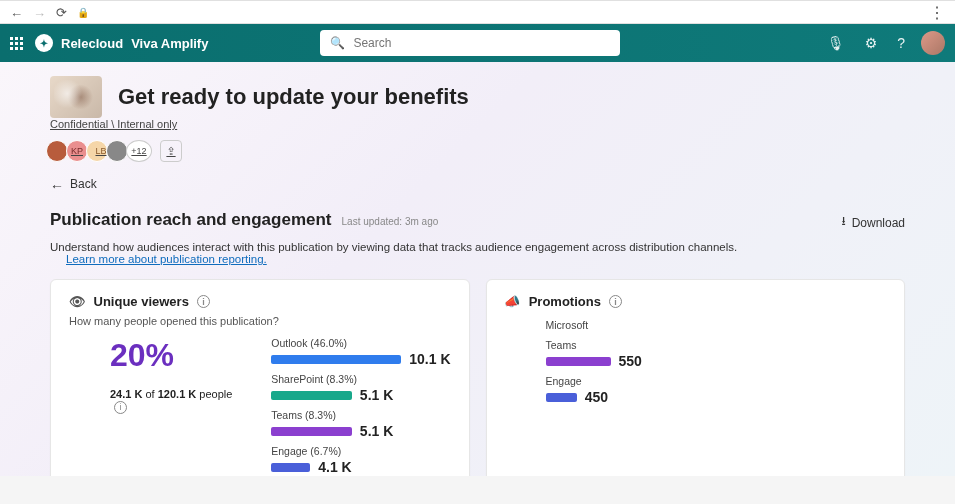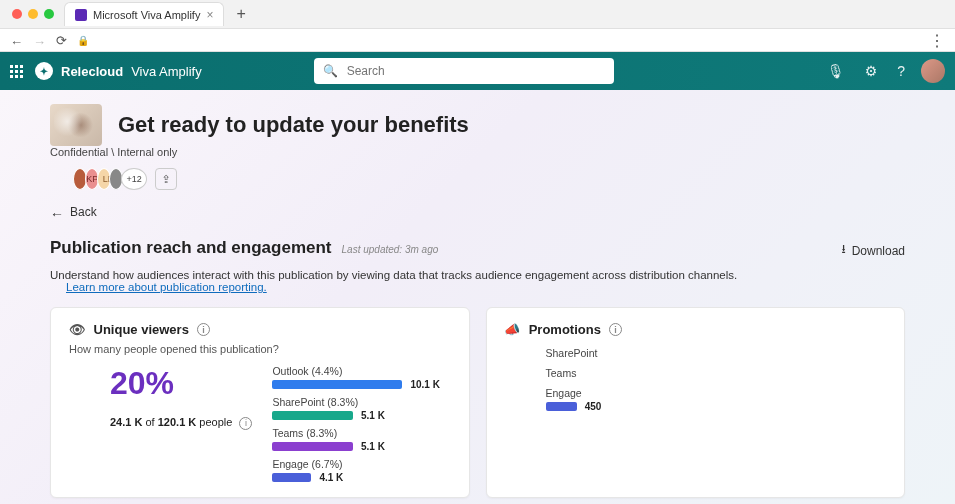--- a/index.html
+++ b/index.html
@@ -22,95 +22,82 @@
   .addrbar .sp { flex: 1; }
   .addrbar .menu { color: #555; font-size: 16px; }
 
   
   .suite { background: #0b6a6a; background: linear-gradient(90deg,#0a6e6e,#0f7a7a); height: 38px; display: flex; align-items: center; padding: 0 10px; gap: 12px; color: #fff; }
   .waffle { display: grid; grid-template-columns: repeat(3,3px); grid-template-rows: repeat(3,3px); gap: 2px; }
   .waffle span { background: #fff; width: 3px; height: 3px; }
   .brandlogo { background: #fff; color: #0a6e6e; width: 18px; height: 18px; border-radius: 50%; font-size: 10px; display:flex; align-items:center; justify-content:center; font-weight: bold;}
   .brand { font-size: 13px; display:flex; align-items:center; gap:8px;}
   .brand .b1 { font-weight: 600; }
-  .brand .b2 { font-weight: 400; }
+  .brand .b2 { font-weight: 700; }
   .search { flex: 0 0 300px; margin-left: 100px; background: #fff; height: 26px; border-radius: 4px; display: flex; align-items: center; padding: 0 10px; gap: 8px; }
   .search input { border: none; outline: none; font-size: 12px; flex: 1; color: #555; }
   .search .sicn { color: #888; font-size: 12px; }
   .suite .sp { flex: 1; }
   .suite .ricn { color: #fff; font-size: 14px; opacity: .9; padding: 0 4px; }
   .avatar { width: 24px; height: 24px; border-radius: 50%; background: linear-gradient(135deg,#d98,#a76); }
 
   
   .page { background: linear-gradient(135deg,#faf6fb 0%,#f2eef8 40%, #eef4f8 100%); height: calc(504px - 28px - 24px - 38px); overflow: hidden; padding: 14px 50px 0 50px; position: relative; }
 
   .hero { display: flex; align-items: flex-start; justify-content: space-between; flex-direction: column; }
   .hero-left { display: flex; align-items: center; gap: 16px; }
   .hero-img { width: 52px; height: 42px; border-radius: 4px; background: linear-gradient(135deg,#e8d9c9,#c9b8a8); position:relative; overflow:hidden;}
   .hero-img::after{content:"";position:absolute;inset:4px;background:radial-gradient(circle at 30% 40%, rgba(255,255,255,.6), transparent 40%), radial-gradient(circle at 60% 50%, rgba(120,80,60,.5), transparent 40%);}
   .hero-title { font-size: 22px; font-weight: 600; color: #222; }
-  .hero-right { font-size: 11px; color: #444; }
+  .hero-right { font-size: 11px; color: #444; text-decoration: underline; }
   .share-row { display: flex; align-items: center; gap: 2px; margin-top: 10px; justify-content: flex-end; }
-  .pill { width: 14px; height: 22px; border-radius: 50%; font-size: 9px; display:flex; align-items:center; justify-content:center; color:#fff; margin-left:-4px; border:1.5px solid #fff;}
+  .pill { width: 22px; height: 22px; border-radius: 50%; font-size: 9px; display:flex; align-items:center; justify-content:center; color:#fff; margin-left:-4px; border:1.5px solid #fff;}
   .pill.p1{background:#b85c3c;}
   .pill.p2{background:#ea8f8f;color:#7a2c2c;}
   .pill.p3{background:#f5d6a8;color:#8a5a2a;padding-left:8px;}
   .pill.p4{background:#888;}
   .pill.more{background:#fff;color:#444;border:1px solid #ccc;font-size:9px;width:26px;}
   .shareicn{width:22px;height:22px;border:1px solid #ccc;border-radius:4px;margin-left:6px;display:flex;align-items:center;justify-content:center;font-size:11px;color:#555;}
 
   .backrow { margin-top: 14px; font-size: 12px; color: #333; display:flex; align-items:center; gap:6px;}
   .backrow .arr{font-size:14px;}
 
   .section-head { display: flex; align-items: baseline; margin-top: 18px; gap: 10px; }
   .section-head h2 { font-size: 17px; font-weight: 600; color: #222; }
-  .section-head .upd { font-size: 10px; color: #888; font-style: italic; }
+  .section-head .upd { font-size: 10px; color: #888; }
   .section-head .sp { flex:1; }
   .dl { font-size: 12px; color: #333; display:flex; align-items:center; gap:6px;}
 
   .desc { font-size: 11.5px; color: #333; margin-top: 8px; }
   .desc a { color: #0f6cbd; text-decoration: underline; padding-left: 16px; }
 
   .cards { display: flex; gap: 16px; margin-top: 14px; }
   .card { flex: 1; background: #fff; border: 1px solid #e6e6e6; border-radius: 6px; padding: 14px 18px; box-shadow: 0 1px 2px rgba(0,0,0,0.04);}
   .card-h { display: flex; align-items: center; gap: 8px; font-size: 13px; font-weight: 600; color: #222; }
   .card-h .cicn { color: #555; font-size: 13px; }
   .info { width:13px;height:13px;border:1px solid #888;border-radius:50%;font-size:9px;display:inline-flex;align-items:center;justify-content:center;color:#888;}
   .card-sub { font-size: 11px; color: #555; margin-top: 6px; }
   .card-body { display: flex; gap: 20px; margin-top: 10px; align-items: flex-start; margin-left: 41px; }
   .big { font-size: 32px; font-weight: 600; color: #6b2fbf; }
   .stat { font-size: 11px; color: #222; margin-top: 14px; }
   .stat b { font-weight: 700; }
   .bars { flex: 1; display: flex; flex-direction: column; gap: 6px; font-size: 10.5px; color: #444; }
   .barrow .lbl { margin-bottom: 2px; }
   .barline { display:flex; align-items:center; gap:8px;}
   .bar { height: 9px; border-radius: 2px; }
-  .val { font-size: 10px; font-weight:700; color:#222; white-space:nowrap;}
+  .val { font-size: 14px; font-weight:700; color:#222; white-space:nowrap;}
   .c-outlook{background:#2f7ced;}
   .c-sp{background:#18a88b;}
   .c-teams{background:#8b3fcf;}
   .c-engage{background:#4a5fd9;}
 </style>
 </head>
 <body>
 
 <div class="chrome">
-  <div class="tabbar">
-    <div class="traffic">
-      <div class="dot red"></div>
-      <div class="dot yel"></div>
-      <div class="dot grn"></div>
-    </div>
-    <div class="tab">
-      <div class="fav"></div>
-      <span>Microsoft Viva Amplify</span>
-      <span class="x">×</span>
-    </div>
-    <div class="newtab">+</div>
-  </div>
   <div class="addrbar">
     <span class="icn">←</span>
     <span class="icn" style="opacity:.4">→</span>
     <span class="icn">⟳</span>
     <span class="icn" style="font-size:10px">🔒</span>
     <div class="sp"></div>
     <span class="menu">⋮</span>
   </div>
 </div>
 
@@ -194,21 +181,21 @@
       <div class="card-body">
         <div>
           <div class="big">20%</div>
           <div class="stat">
             <b>24.1 K</b> of <b>120.1 K</b> <span>people</span>
             <span class="info" style="margin-left:4px">i</span>
           </div>
         </div>
         <div class="bars" id="bars-0">
             <div class="barrow">
-              <div class="lbl">Outlook  (4.4%)</div>
+              <div class="lbl">Outlook  (46.0%)</div>
               <div class="barline">
                 <div class="bar c-outlook" style="width: 130px;"></div>
                 <div class="val">10.1 K</div>
               </div>
             </div>
             <div class="barrow">
               <div class="lbl">SharePoint  (8.3%)</div>
               <div class="barline">
                 <div class="bar c-sp" style="width: 80.6px;"></div>
                 <div class="val">5.1 K</div>
@@ -234,24 +221,28 @@
 
     <div class="card">
       <div class="card-h">
         <span class="cicn">📣</span>
         <span>Promotions</span>
         <span class="info">i</span>
       </div>
       <div class="card-body">
         <div class="bars" id="bars-1">
             <div class="barrow">
-              <div class="lbl">SharePoint</div>
+              <div class="lbl">Microsoft</div>
             </div>
             <div class="barrow">
               <div class="lbl">Teams</div>
+              <div class="barline">
+                <div class="bar c-teams" style="width: 65px;"></div>
+                <div class="val">550</div>
+              </div>
             </div>
             <div class="barrow">
               <div class="lbl">Engage</div>
               <div class="barline">
                 <div class="bar c-engage" style="width: 31.2px;"></div>
                 <div class="val">450</div>
               </div>
             </div>
           </div>
       </div>

